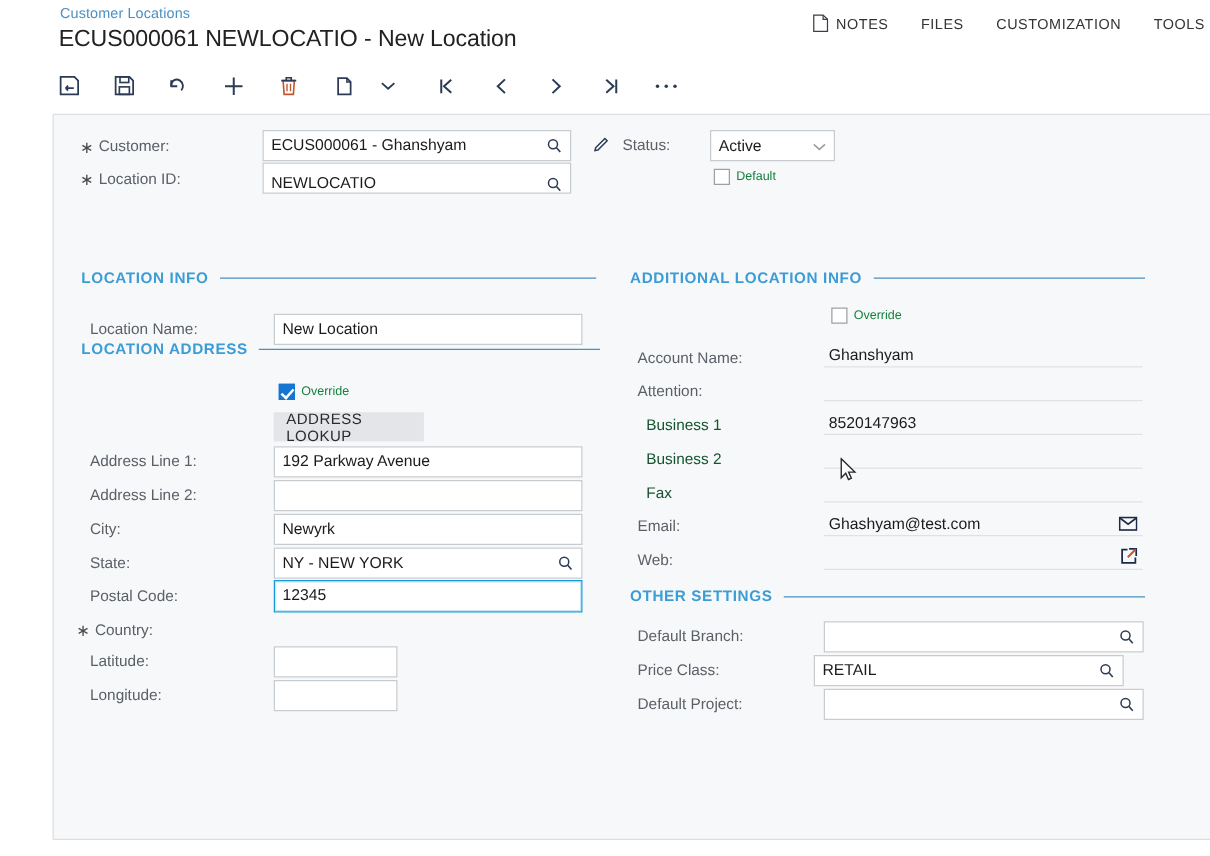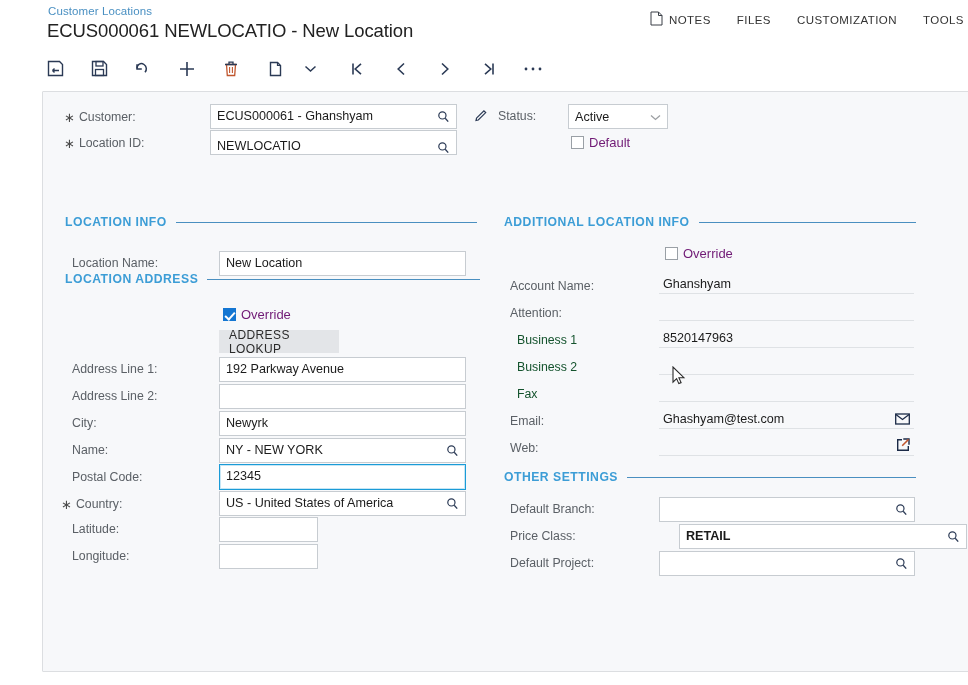--- a/index.html
+++ b/index.html
@@ -119,21 +119,21 @@
     width: 13px; height: 13px; border: 1px solid #9aa0a6;
     background: #ffffff; display: inline-block; position: relative;
     flex: 0 0 auto;
   }
   .cb.checked { background: #1476d2; border-color: #1476d2; }
   .cb.checked::after {
     content: ""; position: absolute; left: 3px; top: 1px;
     width: 4px; height: 8px; border: solid #fff;
     border-width: 0 2px 2px 0; transform: rotate(42deg);
   }
-  .cb-lbl { font-size: 13px; color: #701a75; white-space: nowrap; }
+  .cb-lbl { font-size: 10px; color: #15803d; white-space: nowrap; }
 
   
   .tabs {
     position: absolute; left: 0; top: 79px; width: 100%; height: 29px;
     border-bottom: 1px solid #d9dde1;
   }
   .tab {
     position: absolute; top: 0; height: 29px;
     font-size: 12.3px; letter-spacing: .55px;
     color: #8c9096; cursor: pointer;
@@ -407,46 +407,37 @@
       <div class="lbl" style="left:29px; top:297px;">Address Line 2:</div>
       <div class="fld" style="left:176px; top:292px; width:247px;">
         <span class="val"></span>
       </div>
 
       <div class="lbl" style="left:29px; top:324px;">City:</div>
       <div class="fld" style="left:176px; top:319px; width:247px;">
         <span class="val">Newyrk</span>
       </div>
 
-      <div class="lbl" style="left:29px; top:351px;">Name:</div>
+      <div class="lbl" style="left:29px; top:351px;">State:</div>
       <div class="fld" style="left:176px; top:346px; width:247px;">
         <span class="val">NY - NEW YORK</span>
         <span class="mag">
           <svg width="13" height="13" viewBox="0 0 13 13">
             <circle cx="5.4" cy="5.4" r="3.6" fill="none" stroke="#2b3a55" stroke-width="1.2"></circle>
             <path d="M8.2 8.2l3 3.4" stroke="#2b3a55" stroke-width="1.3" fill="none"></path>
           </svg>
         </span>
       </div>
 
       <div class="lbl" style="left:29px; top:378px;">Postal Code:</div>
       <div class="fld focused" style="left:176px; top:372px; width:247px; height:26px;">
         <span class="val">12345</span>
       </div>
 
       <div class="lbl req" style="left:18px; top:404px;">Country:</div>
-      <div class="fld" style="left:176px; top:399px; width:247px;">
-        <span class="val">US - United States of America</span>
-        <span class="mag">
-          <svg width="13" height="13" viewBox="0 0 13 13">
-            <circle cx="5.4" cy="5.4" r="3.6" fill="none" stroke="#2b3a55" stroke-width="1.2"></circle>
-            <path d="M8.2 8.2l3 3.4" stroke="#2b3a55" stroke-width="1.3" fill="none"></path>
-          </svg>
-        </span>
-      </div>
 
       <div class="lbl" style="left:29px; top:430px;">Latitude:</div>
       <div class="fld" style="left:176px; top:425px; width:99px;">
         <span class="val"></span>
       </div>
 
       <div class="lbl" style="left:29px; top:457px;">Longitude:</div>
       <div class="fld" style="left:176px; top:452px; width:99px;">
         <span class="val"></span>
       </div>
@@ -519,21 +510,21 @@
         <span class="val"></span>
         <span class="mag">
           <svg width="13" height="13" viewBox="0 0 13 13">
             <circle cx="5.4" cy="5.4" r="3.6" fill="none" stroke="#2b3a55" stroke-width="1.2"></circle>
             <path d="M8.2 8.2l3 3.4" stroke="#2b3a55" stroke-width="1.3" fill="none"></path>
           </svg>
         </span>
       </div>
 
       <div class="lbl" style="left:467px; top:437px;">Price Class:</div>
-      <div class="fld" style="left:636px; top:432px; width:288px;font-weight:bold;">
+      <div class="fld" style="left:608px; top:432px; width:248px;">
         <span class="val">RETAIL</span>
         <span class="mag">
           <svg width="13" height="13" viewBox="0 0 13 13">
             <circle cx="5.4" cy="5.4" r="3.6" fill="none" stroke="#2b3a55" stroke-width="1.2"></circle>
             <path d="M8.2 8.2l3 3.4" stroke="#2b3a55" stroke-width="1.3" fill="none"></path>
           </svg>
         </span>
       </div>
 
       <div class="lbl" style="left:467px; top:464px;">Default Project:</div>

